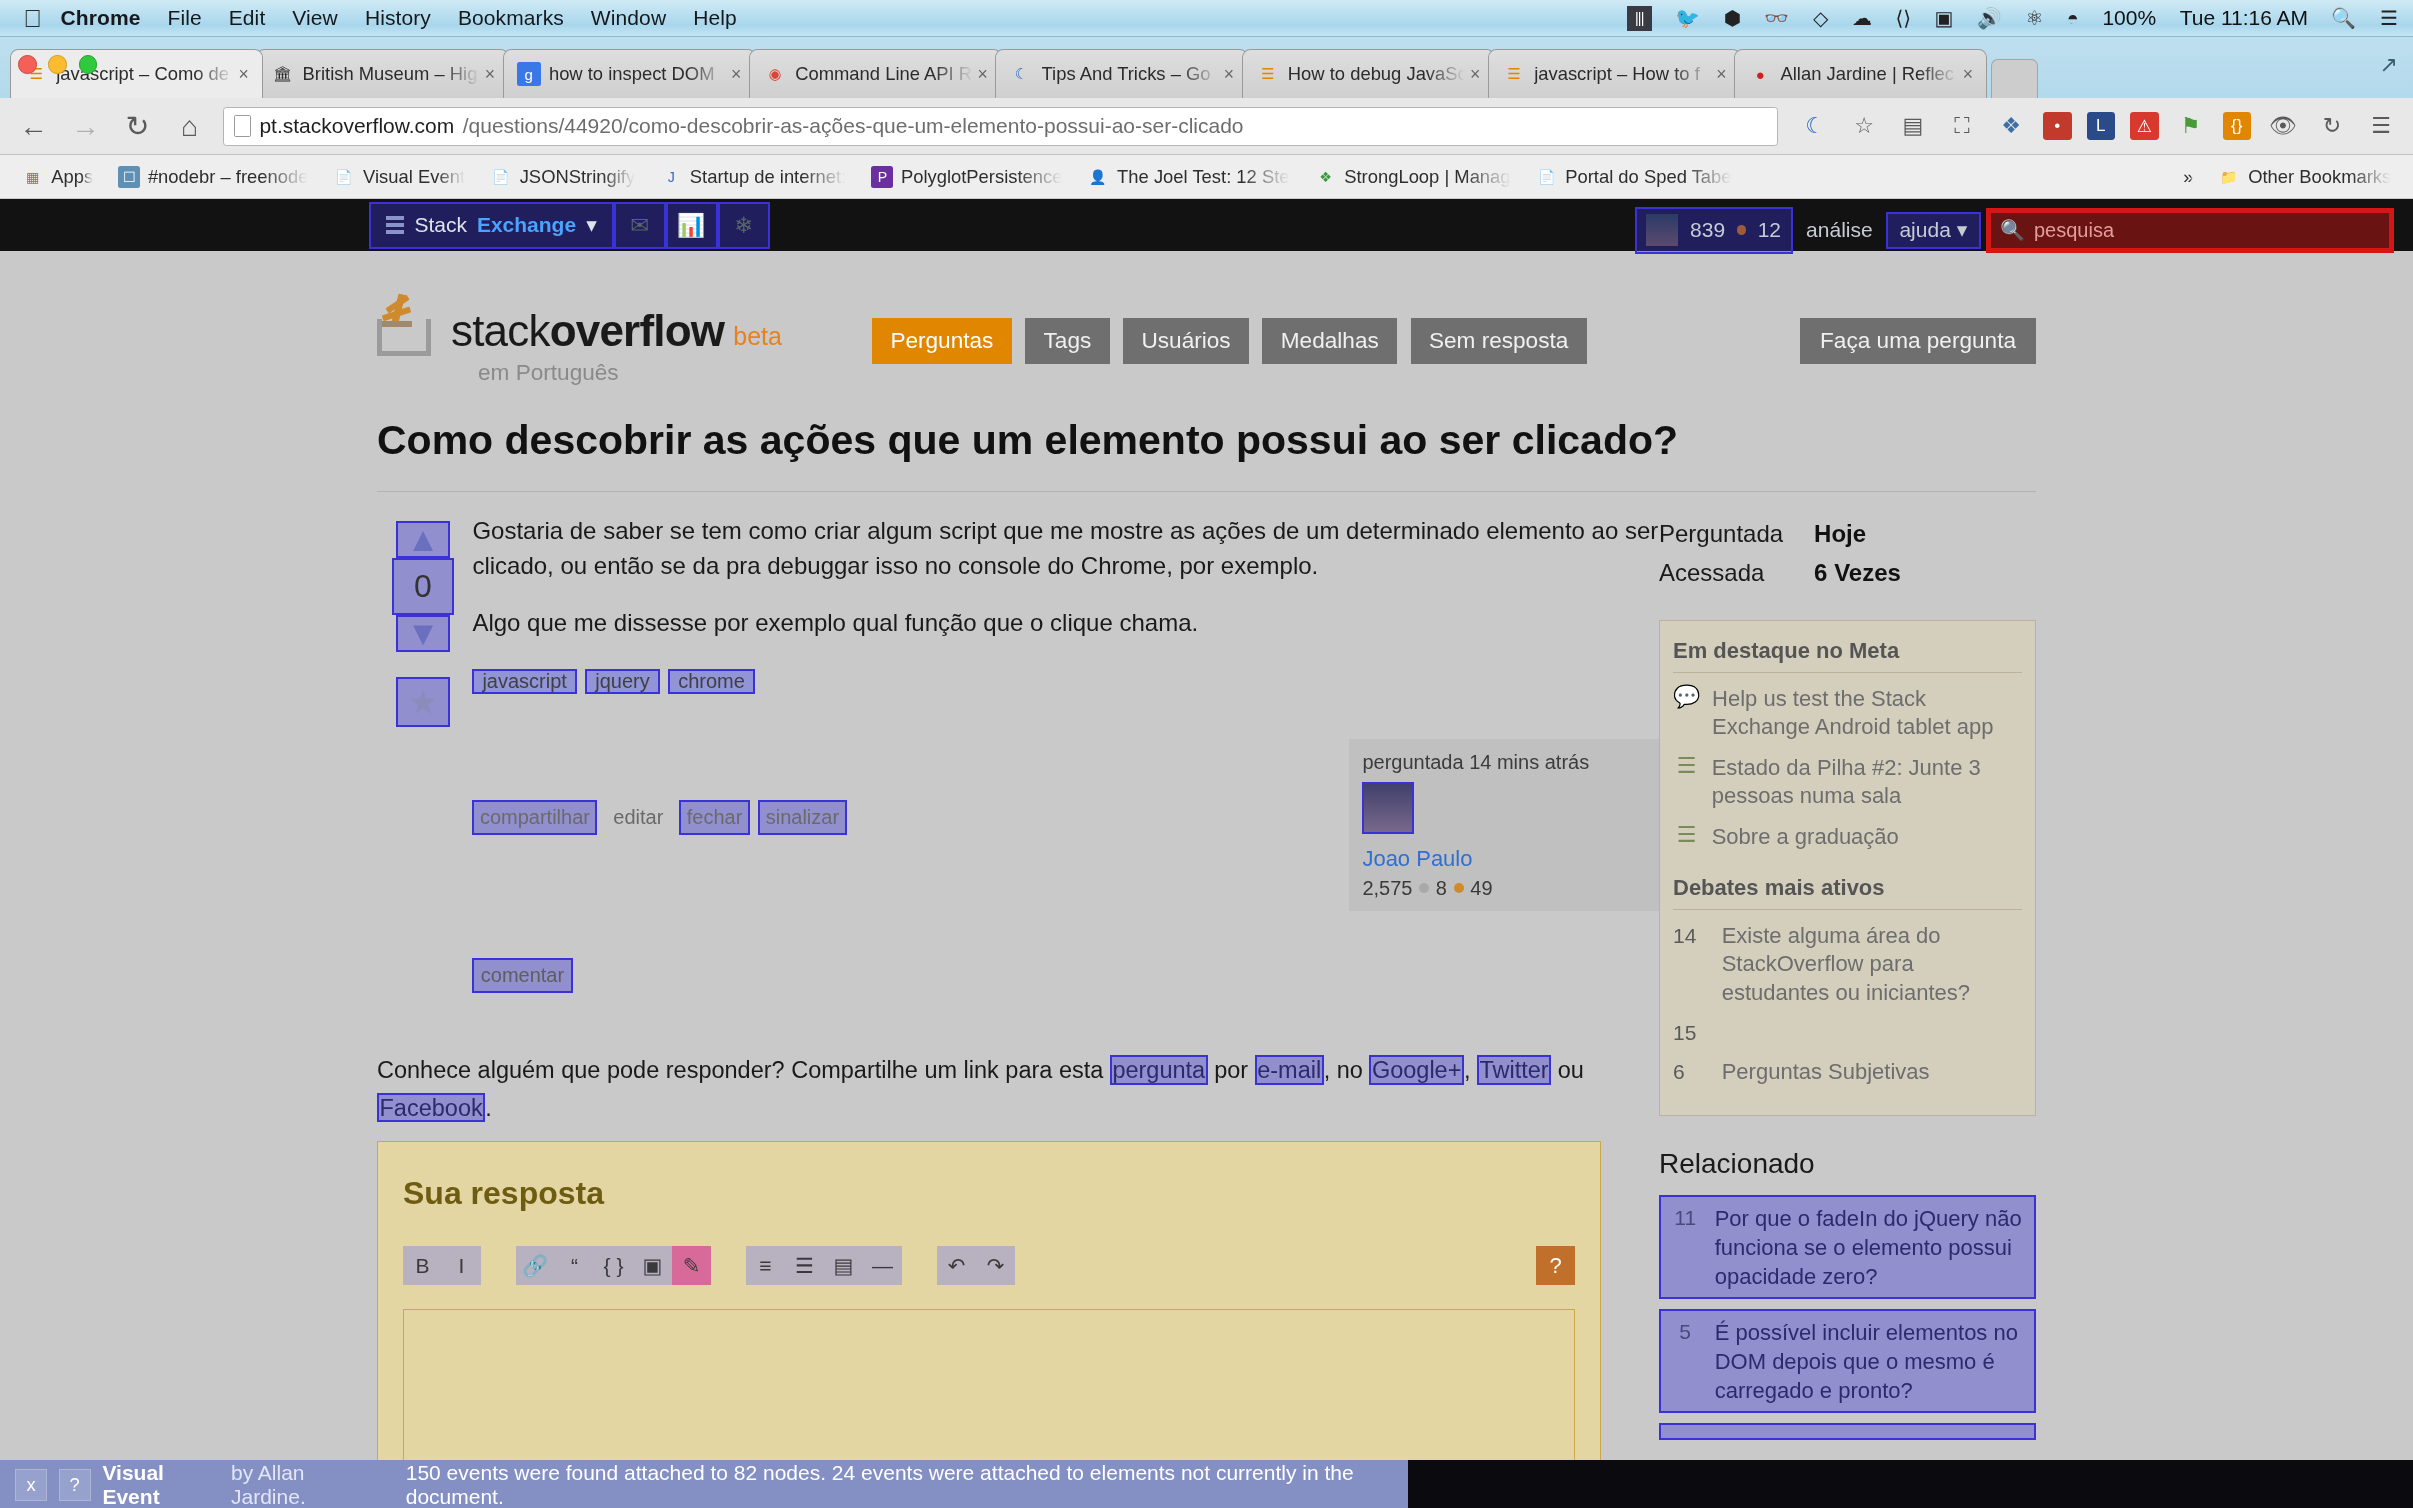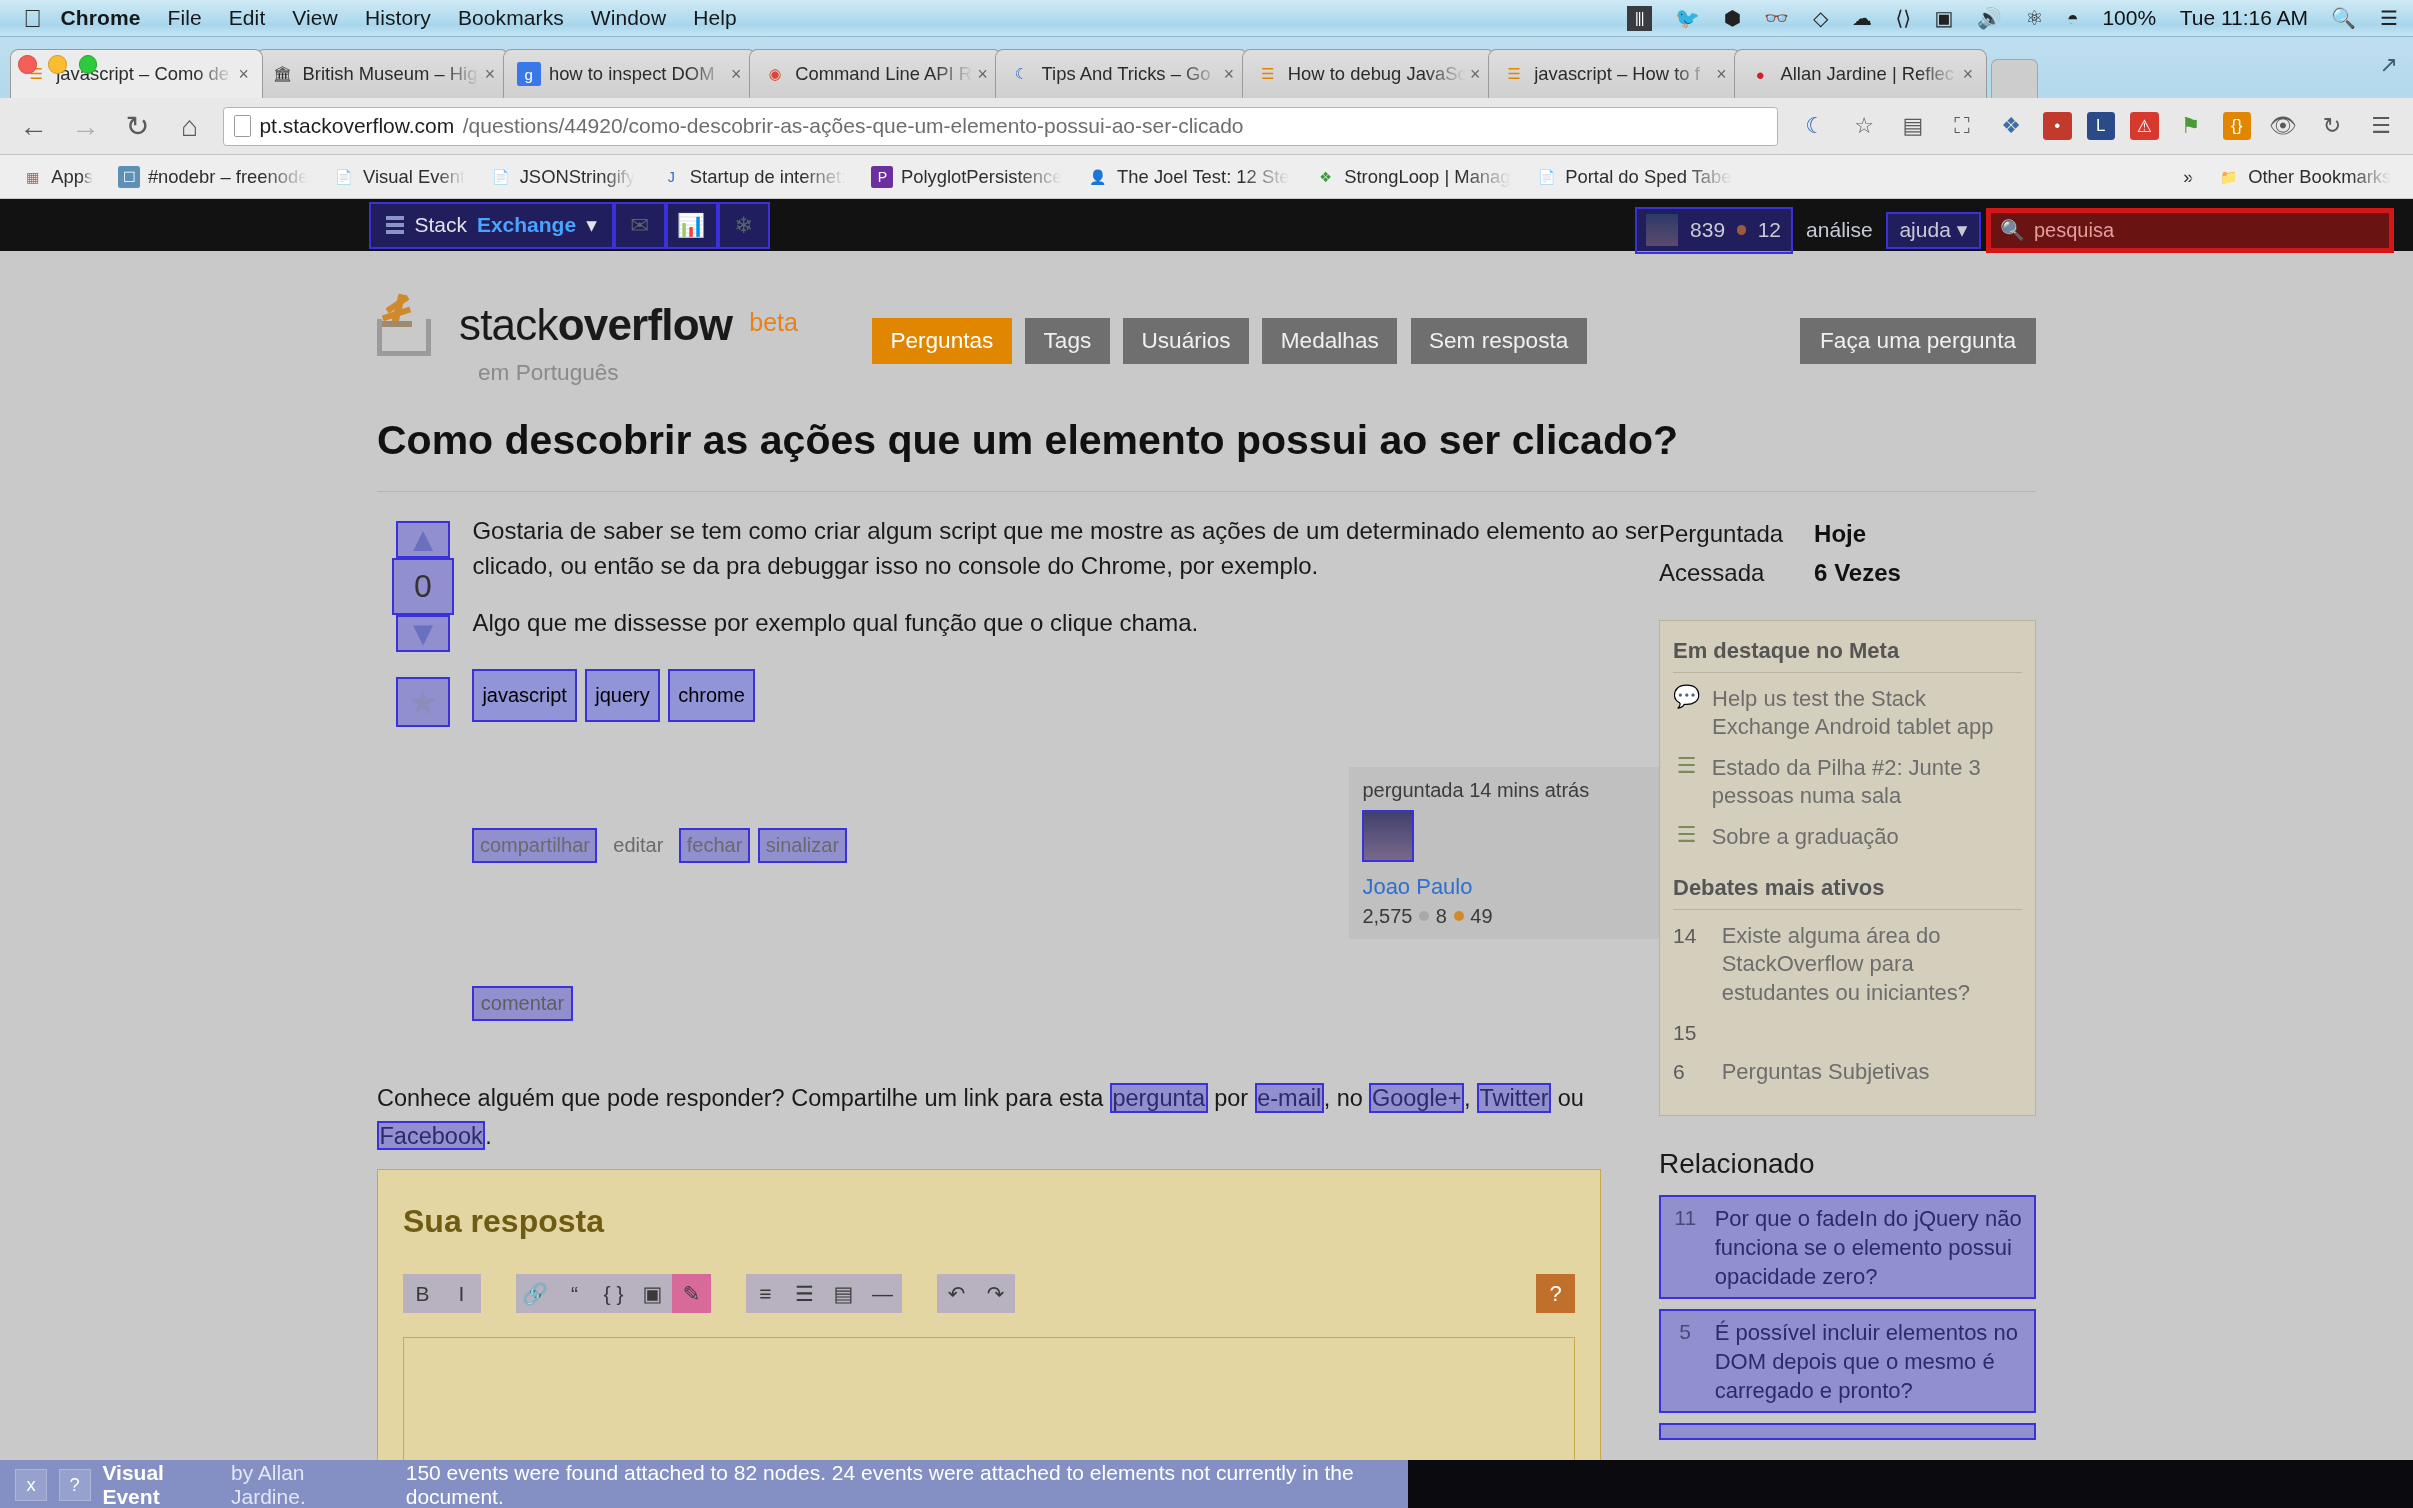--- a/index.html
+++ b/index.html
@@ -106,21 +106,21 @@
   .se-rep{ display:flex;align-items:center;gap:11.7px;height:47px;padding:0 11.7px;color:#c6cbd6;font-size:21px;}
   .se-avatar{ width:32px;height:32px;background:linear-gradient(#2b3a67,#5c4a6e); display:block;}
   .dot-b{ width:9.2px;height:9.2px;border-radius:50%;background:#9c5b3a;display:inline-block;}
   .se-link{ color:#c6cbd6; font-size:21px; padding:0 13.4px; height:37px; display:flex;align-items:center;}
   #se-search{ width:402px;height:39px; margin-right:22px; margin-left:8.4px; display:flex;align-items:center;gap:8.4px;padding:0 11.7px;color:#e39d9d;font-size:20px;}
 
   #content{ background:#c9c9c9; min-height:1341px; padding:0; }
   #sowrap{ width:1659px; margin:0 auto; padding-top:30px; position:relative;}
   #soheader{ display:flex; align-items:flex-start; height:104px;}
   #solog{ width:394px; padding-top:13.4px;}
-  .so-logo-row{ display:flex; align-items:center; gap:17px;}
+  .so-logo-row{ display:flex; align-items:flex-end; gap:9px;}
   .so-logo-text{ font-size:44px; color:#1a1a1a; letter-spacing:-0.8px;}
   .so-logo-text b{ font-weight:bold;}
   .so-beta{ font-size:25px; color:#e8811a; padding-bottom:5px;}
   .so-sub{ font-size:22.6px; color:#8a8a8a; margin-left:101px; margin-top:3.4px;}
   .so-mark{ width:65px;height:62px;position:relative;flex:0 0 65px;}
   .so-mark .cup{position:absolute;left:0;bottom:0;width:54px;height:37px;border:5px solid #9b9b9b;border-top:none;}
   .so-mark .ln{position:absolute;background:#cf8a2e;height:5.9px;border-radius:0.8px;}
 
   #sonav{ display:flex; gap:13.4px; margin-left:101px; padding-top:37px; flex:1;}
   .sobtn{ background:#6f6f6f; color:#f0f0f0; font-size:22.6px; padding:10px 18.4px; }
@@ -135,21 +135,21 @@
 
   #voting{ width:92px; flex:0 0 92px; display:flex; flex-direction:column; align-items:center; padding-top:6.7px;}
   .arrow{ width:54px;height:37px;display:flex;align-items:center;justify-content:center;color:#6b6fc0;font-size:34px;line-height:1;}
   .votecount{ width:62px;height:57px;display:flex;align-items:center;justify-content:center;font-size:32px;color:#333;}
   .star{ width:54px;height:50px;display:flex;align-items:center;justify-content:center;color:#8a8db9;font-size:34px; margin-top:25px;}
 
   .qtextwrap{ display:flex;}
   .qpost{ flex:1; padding-left:3.4px;}
   .qpost p{ font-size:24px; color:#1a1a1a; line-height:1.45; margin-bottom:22px;}
   .tags{ display:flex; gap:8.4px; margin-top:28.5px;}
-  .tag{ background:#9294d8; color:#000000; font-size:20px; padding:15px 10px; }
+  .tag{ background:#9294d8; color:#404040; font-size:20px; padding:1px 10px; }
   .qactions{ display:flex; gap:8.4px; margin-top:30px; align-items:center;}
   .qact{ color:#6a6a6a; font-size:20px; padding:5.9px 7.5px;}
   .qact.plain{ background:none; outline:none; }
   .commentbtn{ margin-top:47px; font-size:20px; color:#5e5e5e; padding:5.9px 8.4px; display:inline-block;}
 
   .usercard{ width:310px; background:#c0c0c0; padding:11.7px 13.4px; margin-top:15px;}
   .usercard .ago{ font-size:20px; color:#3c3c3c; margin-bottom:8.4px;}
   .usercard .urow{ display:flex; gap:11.7px; align-items:flex-start;flex-direction:column;}
   .uavatar{ width:52px;height:52px; background:linear-gradient(#3f3f6b,#7a6a8c); flex:0 0 52px;}
   .uname{ color:#2f6fd0; font-size:22px; }

